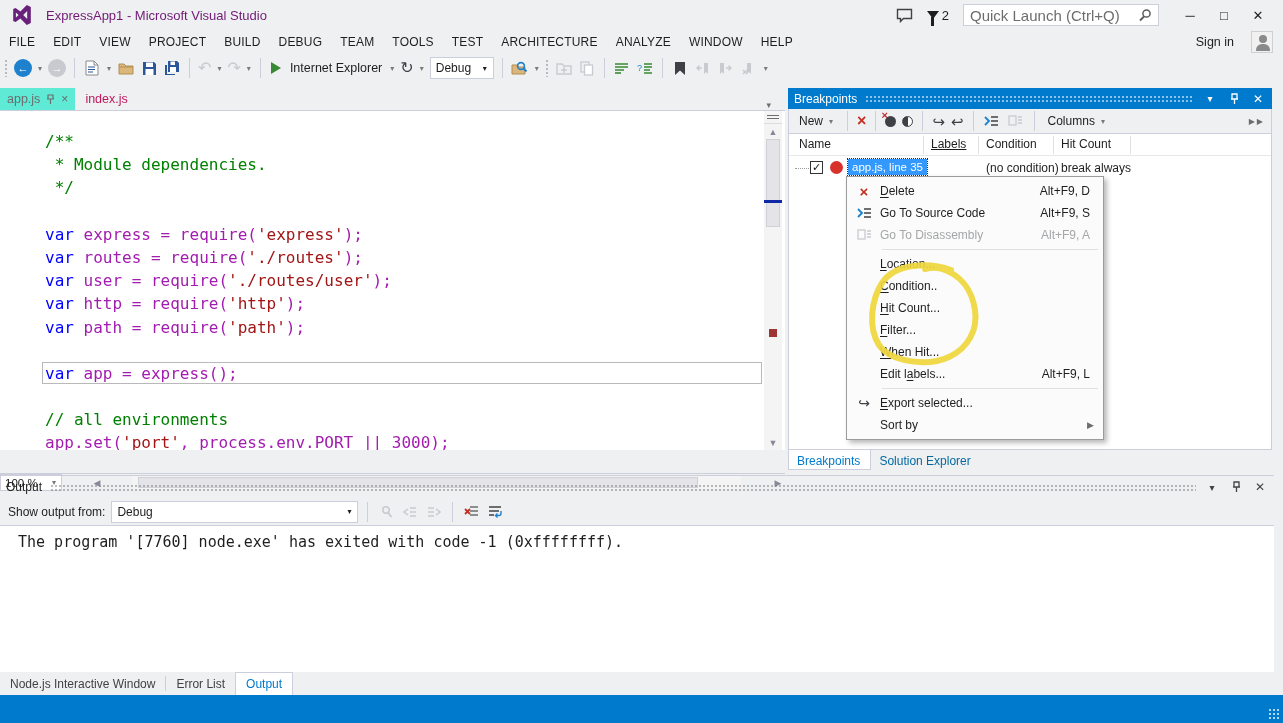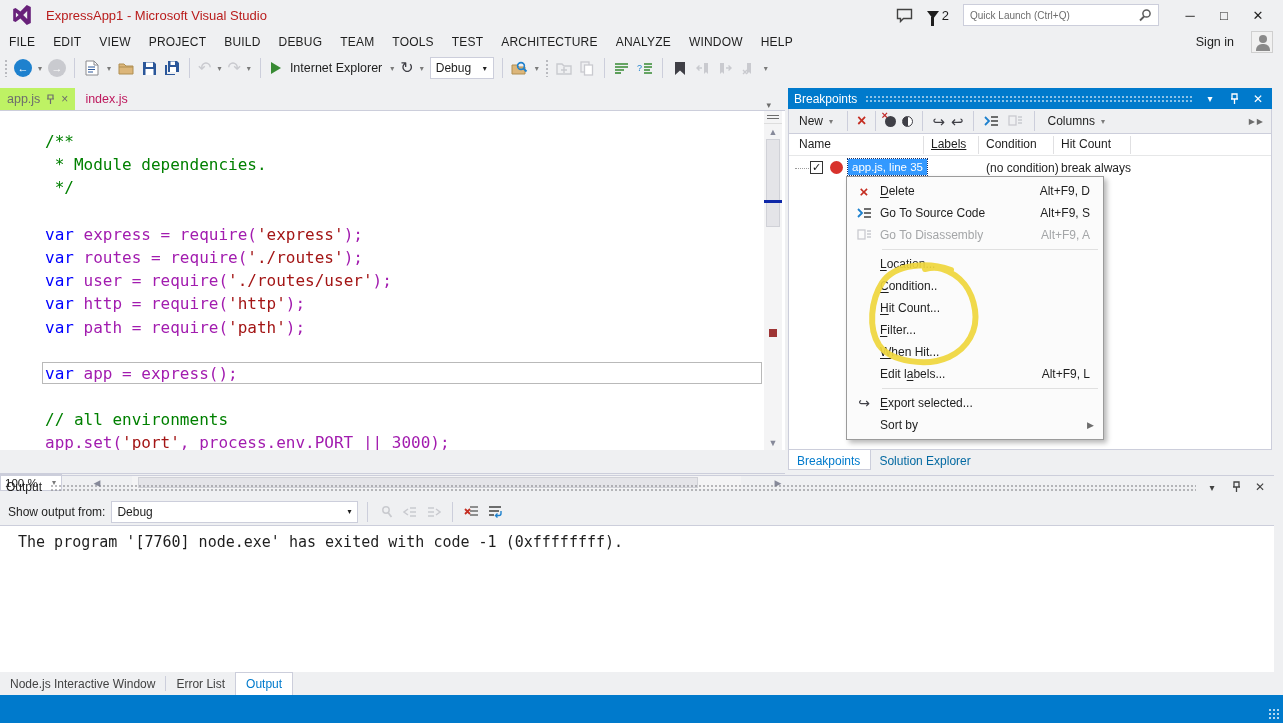--- a/index.html
+++ b/index.html
@@ -6,28 +6,28 @@
   html,body { background:#555; }
   .window {
     position:relative; width:1283px; height:723px;
     background:#EFF0F2; overflow:hidden;
     font-family:"Liberation Sans", sans-serif; color:#1E1E1E; font-size:12px;
     -webkit-font-smoothing:antialiased;
   }
   
   .titlebar { position:absolute; left:0; top:0; width:100%; height:30px; display:flex; align-items:center; }
   .vs-logo { margin-left:10px; width:24px; height:24px; }
-  .win-title { margin-left:12px; font-size:13px; color:#b91c1c; }
+  .win-title { margin-left:12px; font-size:13px; color:#701a75; }
   .tb-right { margin-left:auto; display:flex; align-items:center; gap:14px; padding-right:8px; }
   .feedback-icon svg { display:block; }
   .notif { display:flex; align-items:center; gap:3px; font-size:13px; color:#1E1E1E; }
   .funnel { width:0; height:0; border-left:6px solid transparent; border-right:6px solid transparent; border-top:8px solid #1E1E1E; position:relative; }
   .funnel::after { content:""; position:absolute; left:-1.5px; top:-2px; width:3px; height:9px; background:#1E1E1E; }
   .quicklaunch { width:196px; height:22px; background:#FFF; border:1px solid #CCCEDB; display:flex; align-items:center; padding:0 6px; }
-  .quicklaunch .ph { color:#6D6D6D; font-size:10px; flex:1; }
+  .quicklaunch .ph { color:#6D6D6D; font-size:15px; flex:1; }
   .winbtns { display:flex; align-items:center; gap:0; }
   .winbtn { width:34px; height:26px; display:flex; align-items:center; justify-content:center; font-size:13px; color:#1E1E1E; cursor:default; }
   
   .menubar { position:absolute; left:0; top:30px; width:100%; height:23px; display:flex; align-items:center; }
   .menu-item { padding:3px 9px; font-size:12px; color:#1E1E1E; letter-spacing:.2px; }
   .mb-right { margin-left:auto; display:flex; align-items:center; gap:17px; padding-right:10px; }
   .signin { font-size:12.5px; color:#1E1E1E; }
   .avatar { width:22px; height:22px; background:#F1F1F1; border:1px solid #CFCFCF; position:relative; }
   .avatar::before { content:""; position:absolute; left:7px; top:3px; width:8px; height:8px; border-radius:50%; background:#8A8A8A; }
   .avatar::after { content:""; position:absolute; left:4px; top:12px; width:14px; height:7px; border-radius:6px 6px 0 0; background:#8A8A8A; }
@@ -46,21 +46,21 @@
   .dark-glyph { color:#3F3F46; }
   .play { width:0; height:0; border-top:6px solid transparent; border-bottom:6px solid transparent; border-left:10px solid #388A34; margin:0 2px; }
   .browser-label { font-size:12.5px; color:#1E1E1E; padding:0 2px; }
   .combo { height:22px; background:#FFF; border:1px solid #CCCEDB; display:flex; align-items:center; padding:0 5px; gap:6px; }
   .combo .val { font-size:12px; color:#1E1E1E; flex:1; }
   .combo .caret { color:#1E1E1E; }
   
   .editor-group { position:absolute; left:0; top:88px; width:785px; height:380px; }
   .tabstrip { position:absolute; left:0; top:0; width:100%; height:22px; display:flex; align-items:flex-end; }
   .tab { height:22px; display:flex; align-items:center; padding:0 7px; gap:6px; font-size:12.5px; }
-  .tab.active { background:#bef264; color:#6D6D6D; }
+  .tab.active { background:#5eead4; color:#6D6D6D; }
   .tab.inactive { color:#be185d; padding:0 10px; }
   .tab .x { font-size:12px; color:#6D6D6D; }
   .tabstrip .overflow { margin-left:auto; padding-right:14px; color:#6D6D6D; font-size:9px; }
   .editor-body { position:absolute; left:0; top:22px; width:100%; height:340px; background:#FFF; border-top:1px solid #CCCEDB; }
   .code { position:absolute; left:0; top:0; right:22px; bottom:0; padding-top:19px; overflow:hidden;
           font-family:"DejaVu Sans Mono", monospace; font-size:16px; white-space:pre; }
   .code-line { height:23.2px; line-height:23.2px; padding-left:45px; position:relative; }
   .code-line.current::after { content:""; position:absolute; left:42px; right:1px; top:0; bottom:1px; border:1px solid #B9B9B9; }
   .tok-k { color:#0000FF; } .tok-s { color:#A31515; } .tok-c { color:#008000; } .tok-p { color:#a21caf; }
   .vscroll { position:absolute; right:3px; top:0; width:18px; bottom:0; background:#F4F4F5; }

